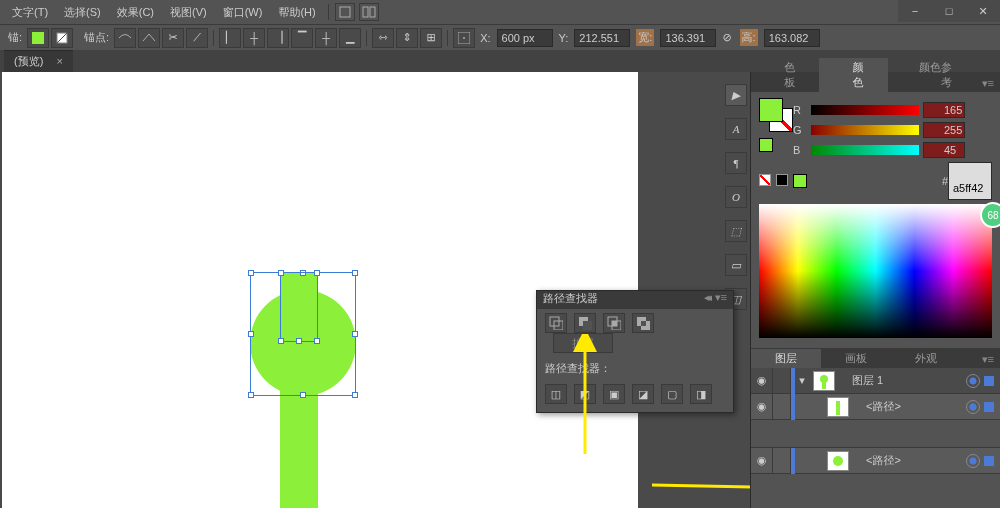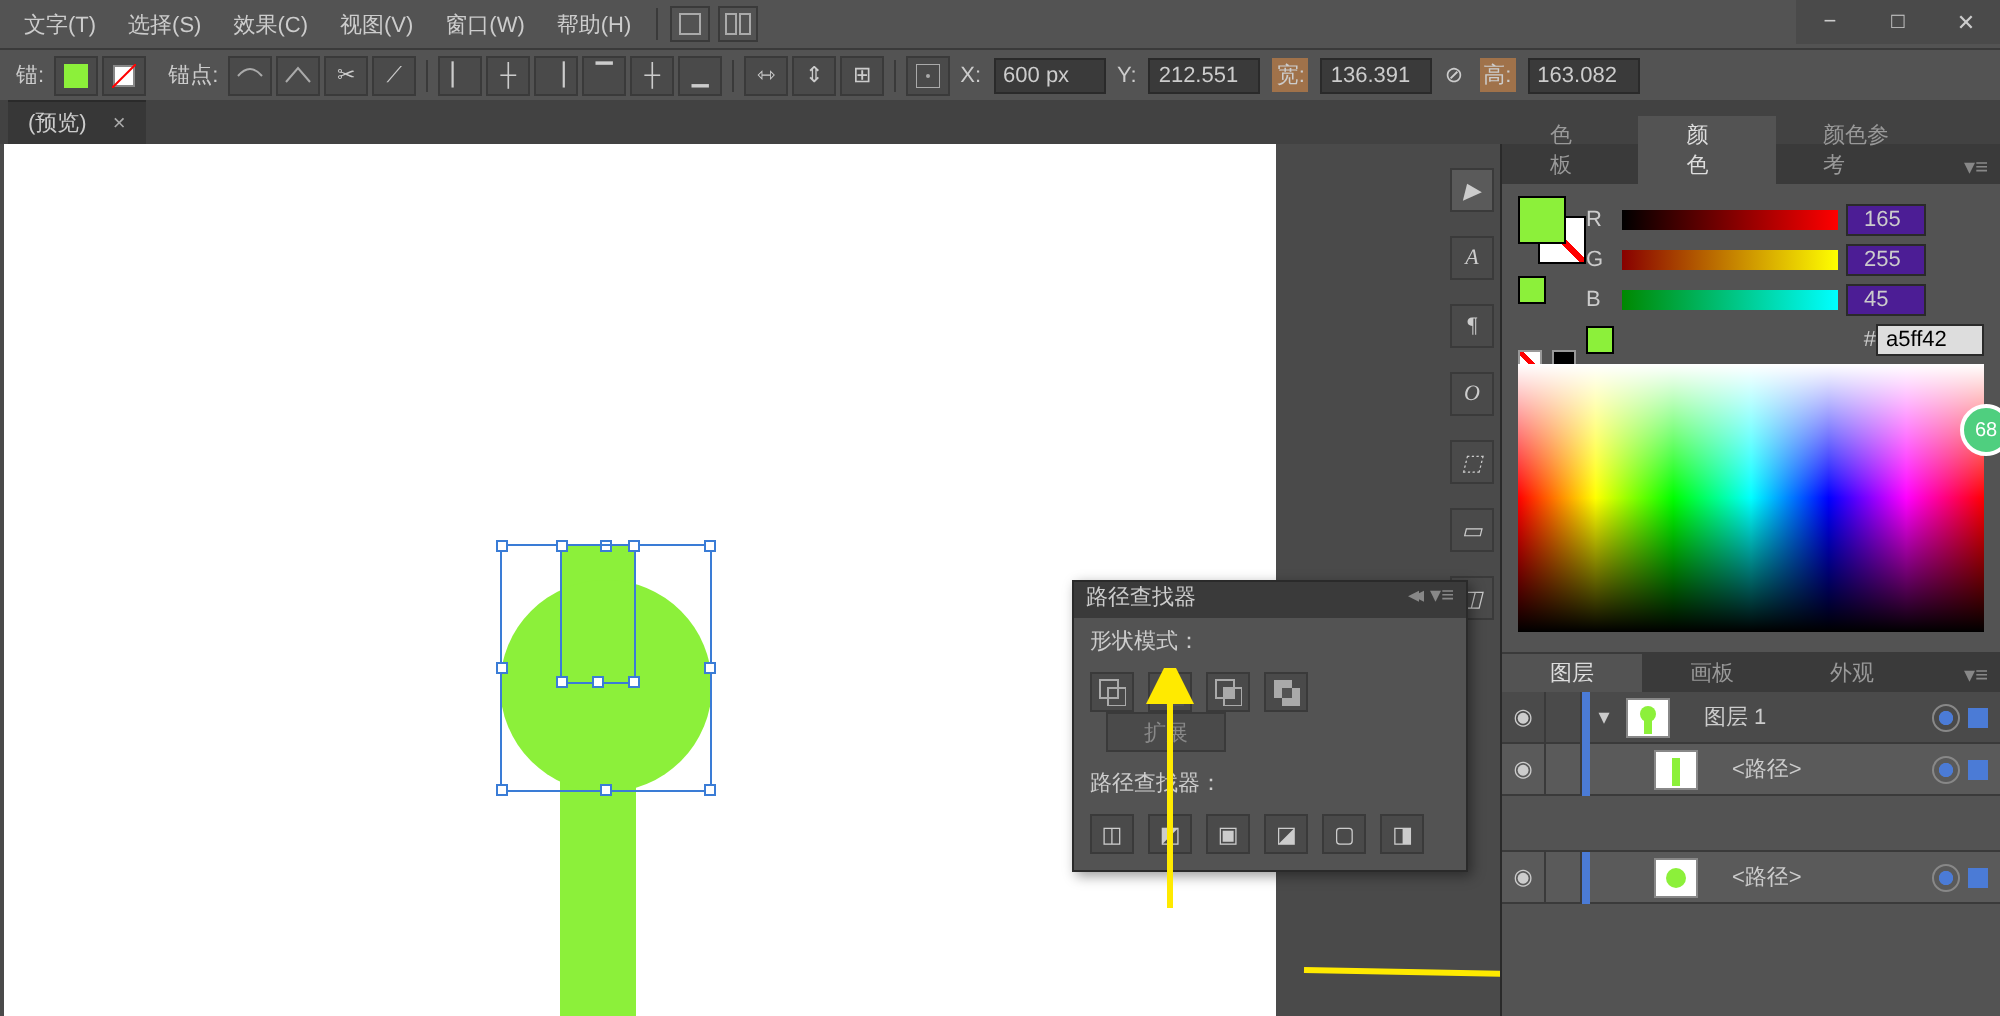--- a/index.html
+++ b/index.html
@@ -32,39 +32,39 @@
 .fp-row{padding:4px 8px;}
 .fp-btn{width:22px;height:20px;border:1px solid #3a3a3a;background:#4a4a4a;display:inline-flex;align-items:center;justify-content:center;margin-right:4px;cursor:pointer;}
 .fp-expand{width:60px;height:20px;border:1px solid #3a3a3a;display:inline-flex;align-items:center;justify-content:center;margin-left:8px;background:#4a4a4a;cursor:pointer;color:#888;}
 .arrow{position:absolute;pointer-events:none;}
 .right-dock{width:250px;background:#535353;border-left:1px solid #2a2a2a;position:relative;display:flex;}
 .vtab-col{width:28px;background:#4a4a4a;display:flex;flex-direction:column;align-items:center;padding-top:12px;gap:12px;}
 .vtab{width:22px;height:22px;border:1px solid #3a3a3a;background:#4a4a4a;cursor:pointer;display:flex;align-items:center;justify-content:center;font-style:italic;font-family:serif;}
 .vtab.act{background:#5a5a5a;}
 .panel-stack{flex:1;display:flex;flex-direction:column;}
 .panel-tabs{height:20px;background:#3a3a3a;display:flex;align-items:flex-end;}
-.ptab{padding:2px 24px;cursor:pointer;color:#999;}
+.ptab{padding:2px 24px;cursor:pointer;color:#999;text-align:right;}
 .ptab.act{background:#535353;color:#ddd;}
 .ptab-menu{margin-left:auto;padding:2px 6px;color:#888;cursor:pointer;}
 .color-panel{padding:6px 8px;}
 .color-swatches{float:left;width:30px;}
 .sw-big{width:24px;height:24px;border:1px solid #000;position:relative;}
 .sw-big.fill{background:#8cf03a;z-index:2;}
 .sw-big.stroke{background:#fff;margin-top:-14px;margin-left:10px;}
 .sw-big.stroke::after{content:"";position:absolute;left:0;top:0;right:0;bottom:0;background:linear-gradient(45deg,transparent 45%,red 45%,red 55%,transparent 55%);}
 .sw-none{width:12px;height:12px;border:1px solid #999;background:#fff;position:relative;display:inline-block;margin-right:2px;margin-top:4px;}
 .sw-none::after{content:"";position:absolute;left:0;top:0;right:0;bottom:0;background:linear-gradient(45deg,transparent 42%,red 42%,red 58%,transparent 58%);}
 .sw-black{width:12px;height:12px;border:1px solid #999;background:#000;display:inline-block;margin-top:4px;}
 .slider-row{display:flex;align-items:center;margin:4px 0;margin-left:34px;}
 .slider-label{width:14px;}
 .slider-track{width:108px;height:10px;margin:0 4px;cursor:pointer;}
-.slider-val{width:40px;height:16px;background:#4c1d95;border:1px solid #2a2a2a;padding:0 8px;line-height:14px;}
+.slider-val{width:40px;height:16px;background:#7f1d1d;border:1px solid #2a2a2a;padding:0 20px;line-height:14px;}
 .hex-row{display:flex;align-items:center;margin:4px 0 4px 34px;}
 .hex-row .sw-small{width:14px;height:14px;border:1px solid #000;margin-right:6px;}
-.hex-field{width:54px;height:16px;background:#ddd;color:#000;border:1px solid #2a2a2a;padding:0 4px;line-height:14px;}
+.hex-field{width:44px;height:16px;background:#ddd;color:#000;border:1px solid #2a2a2a;padding:18px 4px;line-height:14px;}
 .spectrum{height:134px;margin:2px 0 0 0;position:relative;background:linear-gradient(to bottom,#fff 0%,transparent 50%,#000 100%),linear-gradient(to right,red,#ff0,#0f0,#0ff,#00f,#f0f,red);}
 .badge{position:absolute;right:-6px;top:130px;width:26px;height:26px;border-radius:50%;background:#4fcf7f;color:#fff;display:flex;align-items:center;justify-content:center;border:2px solid #fff;font-size:10px;}
 .layers-panel{flex:1;background:#535353;}
 .layer-row{height:26px;display:flex;align-items:center;border-bottom:1px solid #3a3a3a;background:#4a4a4a;}
 .layer-row.sel{background:#5a5a5a;}
 .layer-vis{width:22px;height:26px;border-right:1px solid #3a3a3a;display:flex;align-items:center;justify-content:center;cursor:pointer;}
 .layer-lock{width:18px;height:26px;border-right:1px solid #3a3a3a;}
 .layer-sel{width:4px;height:26px;background:#4b7bd6;}
 .layer-twisty{width:14px;text-align:center;cursor:pointer;}
 .layer-thumb{width:22px;height:20px;background:#fff;border:1px solid #888;margin:0 4px;display:flex;align-items:center;justify-content:center;}
@@ -189,21 +189,20 @@
     <div class="sel-handle" style="left:50%;top:100%"></div>
    </div>
   </div>
 
   <div class="float-panel">
    <div class="fp-title">
     <span>路径查找器</span>
     <span class="pp">◂◂</span>
     <span class="menu">▾≡</span>
    </div>
-   <div class="fp-row">形状模式：</div>
    <div class="fp-row">
     <div class="fp-btn">
             <svg width="14" height="14">
               <rect x="1" y="1" width="9" height="9" fill="none" stroke="#aaa"></rect>
               <rect x="5" y="5" width="9" height="9" fill="none" stroke="#aaa"></rect>
             </svg>
           </div>
     <div class="fp-btn">
             <svg width="14" height="14">
               <rect x="1" y="1" width="9" height="9" fill="#aaa"></rect>

